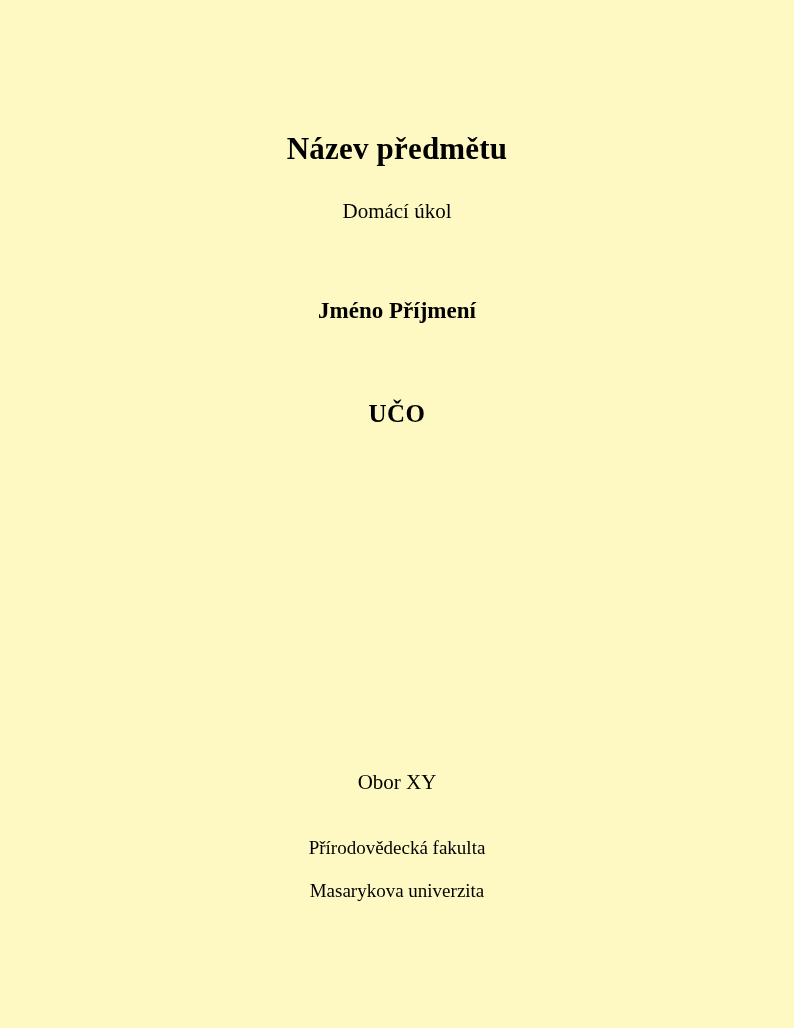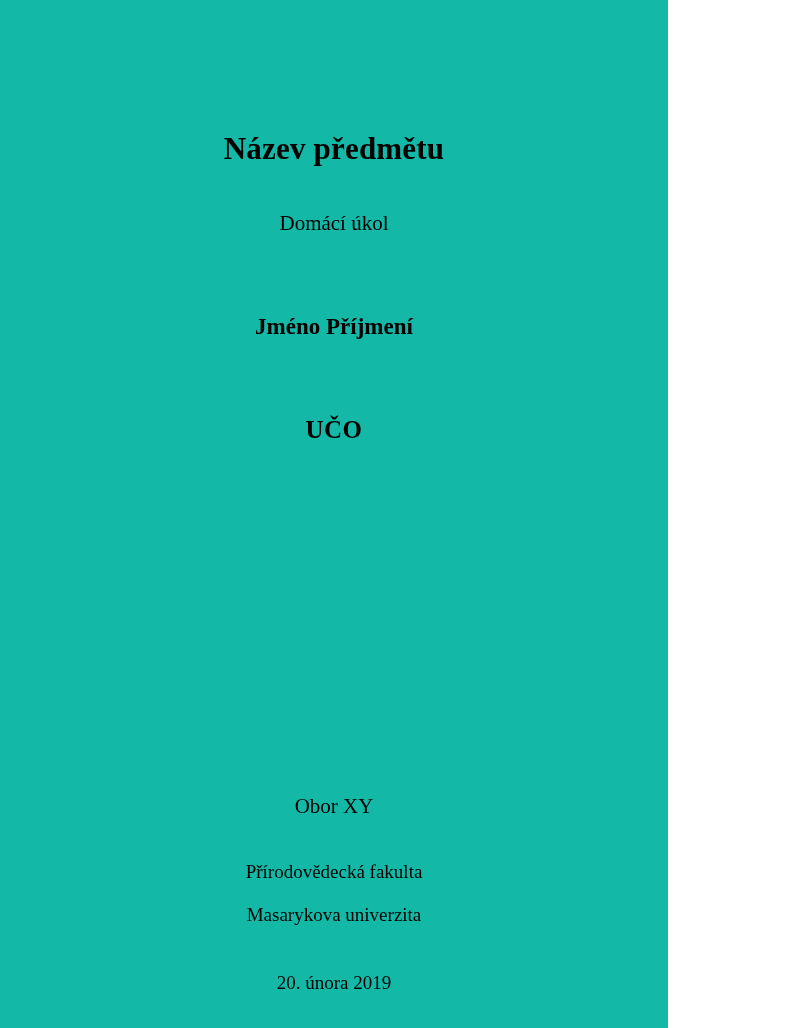--- a/index.html
+++ b/index.html
@@ -9,63 +9,63 @@
   body {
     width: 794px;
     height: 1028px;
     background: #ffffff;
     font-family: "Liberation Serif", serif;
     color: #000000;
     overflow: hidden;
   }
   .page {
     position: relative;
-    width: 668px;
+    width: 794px;
     height: 1028px;
     box-sizing: border-box;
-    background: #14b8a6;
+    background: #fef9c3;
   }
   .title-block {
     position: absolute;
     left: 0;
     right: 0;
     top: 130px;
     text-align: center;
   }
   .doc-title {
     font-size: 31px;
     font-weight: bold;
     letter-spacing: 0.2px;
     line-height: 1.2;
     margin: 0;
   }
   .doc-subtitle {
     font-size: 21px;
     font-weight: normal;
-    margin: 16px;
+    margin: 4px;
     padding-top: 28px;
   }
   .author {
     font-size: 23px;
     font-weight: bold;
     margin: 12px;
     padding-top: 62px;
   }
   .uco {
     font-size: 25px;
     font-weight: bold;
     margin: 16px;
     padding-top: 60px;
     letter-spacing: 0.5px;
   }
   .footer-block {
     position: absolute;
     left: 0;
     right: 0;
-    top: 794px;
+    top: 770px;
     text-align: center;
   }
   .program {
     font-size: 21px;
     margin: 0;
   }
   .faculty {
     font-size: 19px;
     margin: 0;
     padding-top: 38px;
@@ -91,16 +91,15 @@
     <h1 class="doc-title">Název předmětu</h1>
     <p class="doc-subtitle">Domácí úkol</p>
     <p class="author">Jméno Příjmení</p>
     <p class="uco">UČO</p>
   </div>
 
   <div class="footer-block">
     <p class="program">Obor XY</p>
     <p class="faculty">Přírodovědecká fakulta</p>
     <p class="university">Masarykova univerzita</p>
-    <p class="date">20. února 2019</p>
   </div>
 
 </div>
 
 </body></html>

